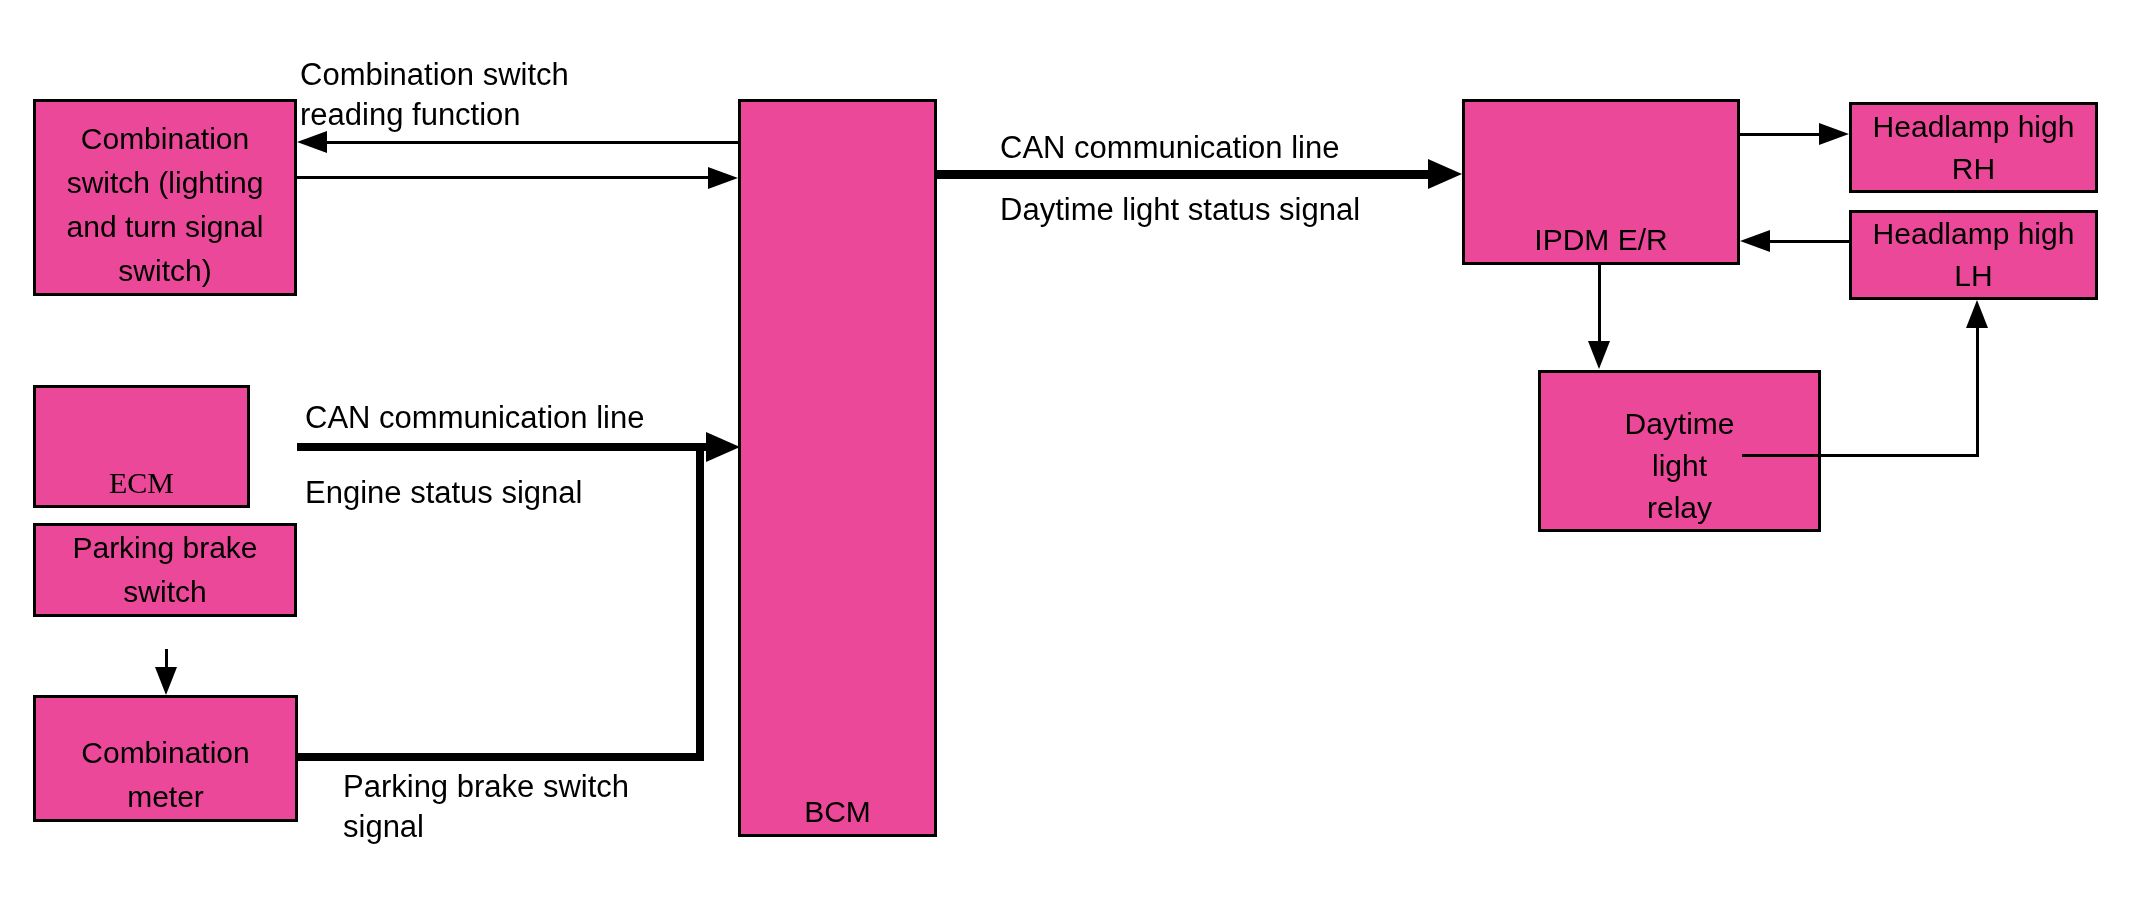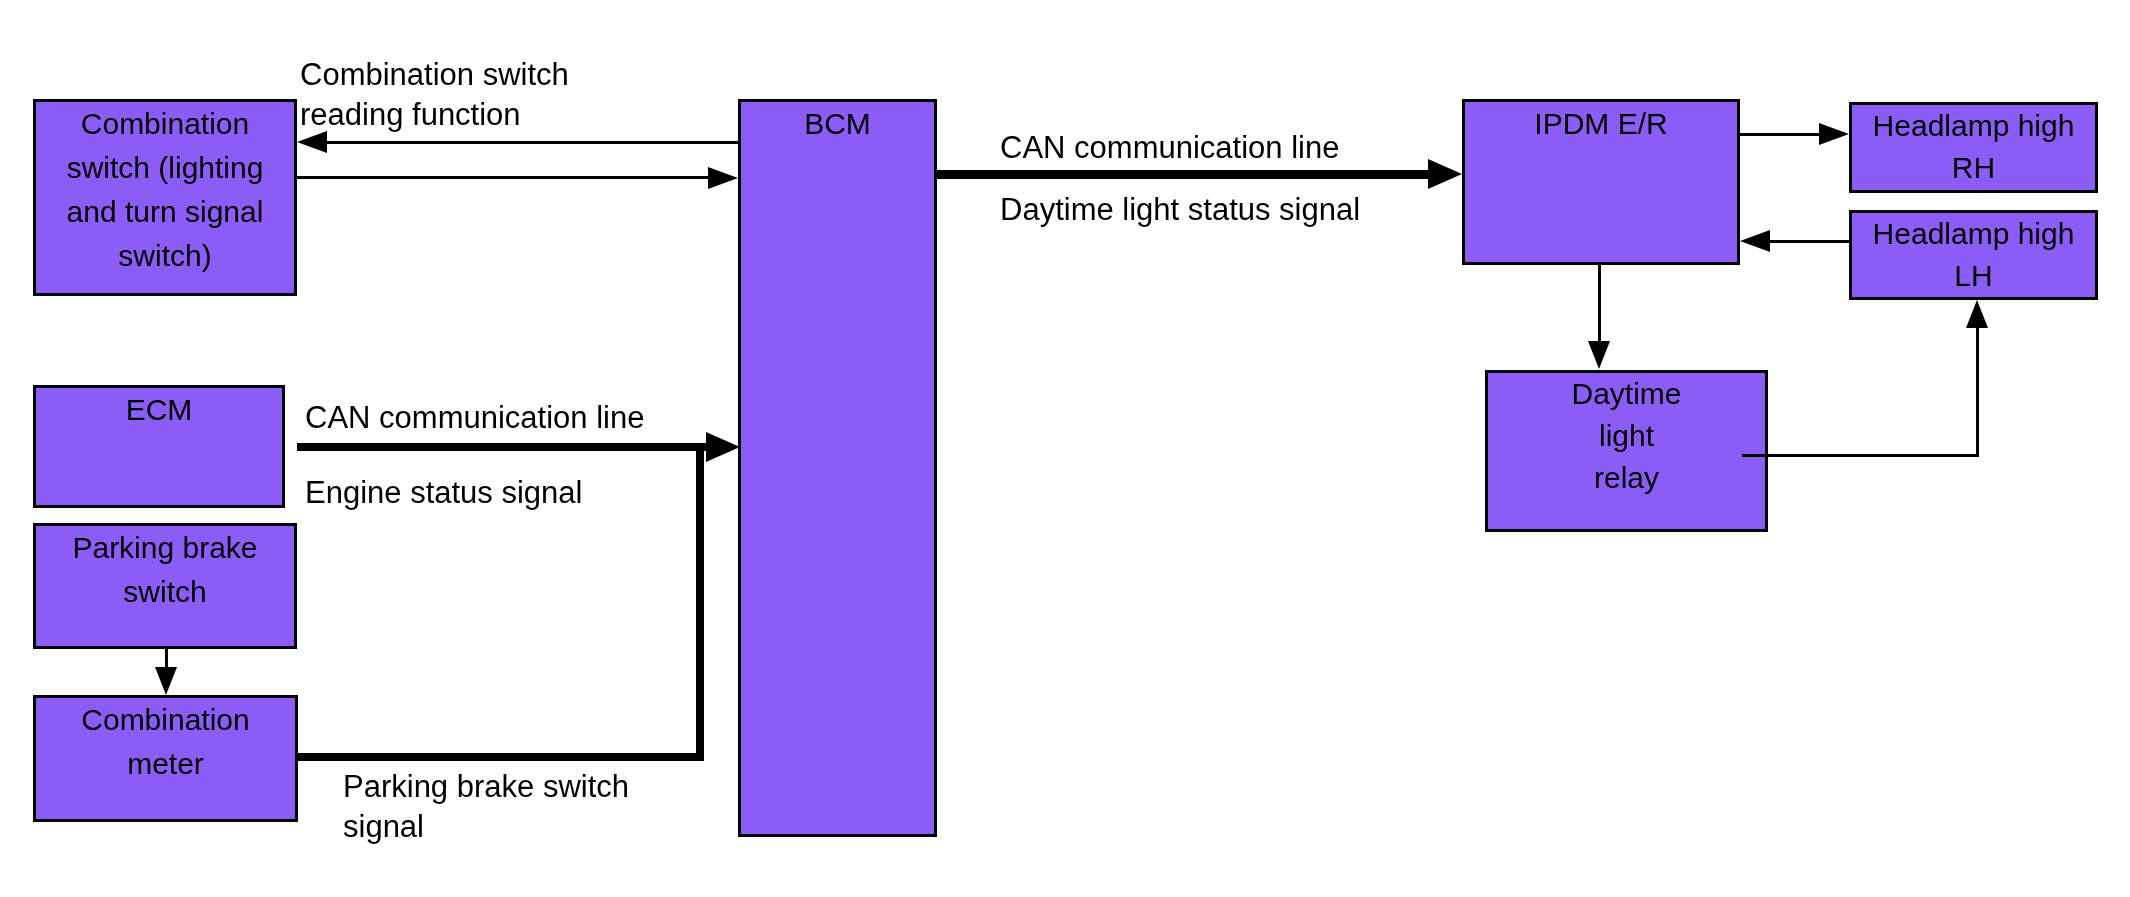--- a/index.html
+++ b/index.html
@@ -7,23 +7,23 @@
     position:relative;
     width:2130px;height:897px;
     background:#ffffff;
     font-family:"Liberation Sans","DejaVu Sans",sans-serif;
     color:#000;
     overflow:hidden;
   }
   .box{
     position:absolute;
     border:3px solid #000;
-    background:#8b5cf6;
+    background:#ec4899;
     box-sizing:border-box;
-    display:flex;align-items:flex-start;justify-content:center;
+    display:flex;align-items:flex-end;justify-content:center;
     text-align:center;
   }
   .box-label{
     white-space:pre-line;
     font-size:30px;
     line-height:44px;
   }
   .edge-label{
     position:absolute;
     white-space:pre-line;
@@ -47,25 +47,25 @@
 
 <div id="stage">
 
   <div class="box" style="left:33px;top:99px;width:264px;height:197px;">
     <span class="box-label">Combination
 switch (lighting
 and turn signal
 switch)</span>
   </div>
 
-  <div class="box" style="left:33px;top:385px;width:252px;height:123px;">
+  <div class="box" style="left:33px;top:385px;width:217px;height:123px;font-family:Liberation Serif, serif;">
     <span class="box-label">ECM</span>
   </div>
 
-  <div class="box" style="left:33px;top:523px;width:264px;height:126px;">
+  <div class="box" style="left:33px;top:523px;width:264px;height:94px;">
     <span class="box-label">Parking brake
 switch</span>
   </div>
 
   <div class="box" style="left:33px;top:695px;width:265px;height:127px;">
     <span class="box-label">Combination
 meter</span>
   </div>
 
   <div class="box" style="left:1462px;top:99px;width:278px;height:166px;">
@@ -79,21 +79,21 @@
   <div class="box" style="left:1849px;top:102px;width:249px;height:91px;">
     <span class="box-label" style="line-height:42px;">Headlamp high
 RH</span>
   </div>
 
   <div class="box" style="left:1849px;top:210px;width:249px;height:90px;">
     <span class="box-label" style="line-height:42px;">Headlamp high
 LH</span>
   </div>
 
-  <div class="box" style="left:1485px;top:370px;width:283px;height:162px;">
+  <div class="box" style="left:1538px;top:370px;width:283px;height:162px;">
     <span class="box-label" style="line-height:42px;">Daytime
 light
 relay</span>
   </div>
 
   <div class="edge-label" style="left:300px;top:55px;width:430px;">Combination switch
 reading function</div>
 
   <div class="edge-label" style="left:1000px;top:128px;width:420px;">CAN communication line</div>
 

